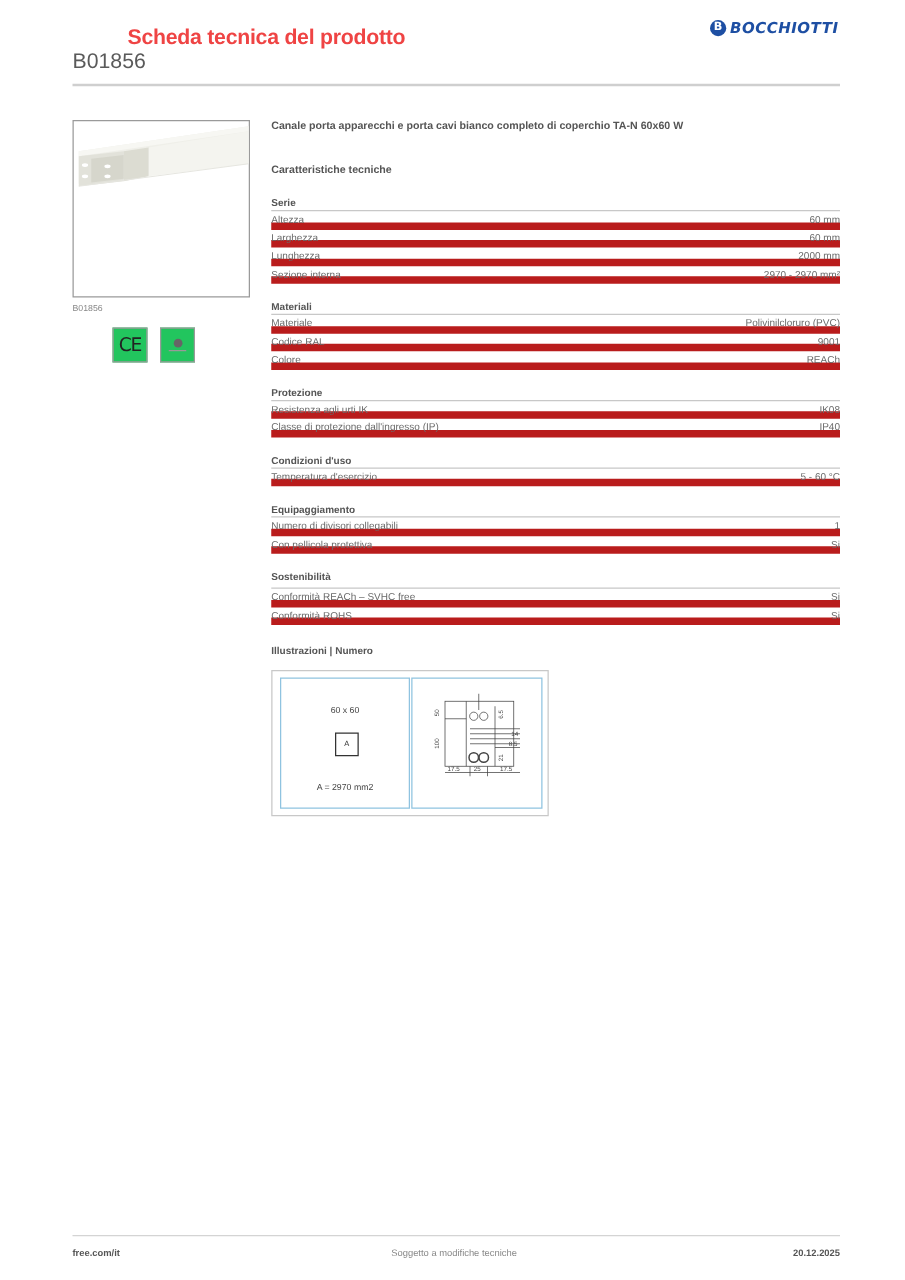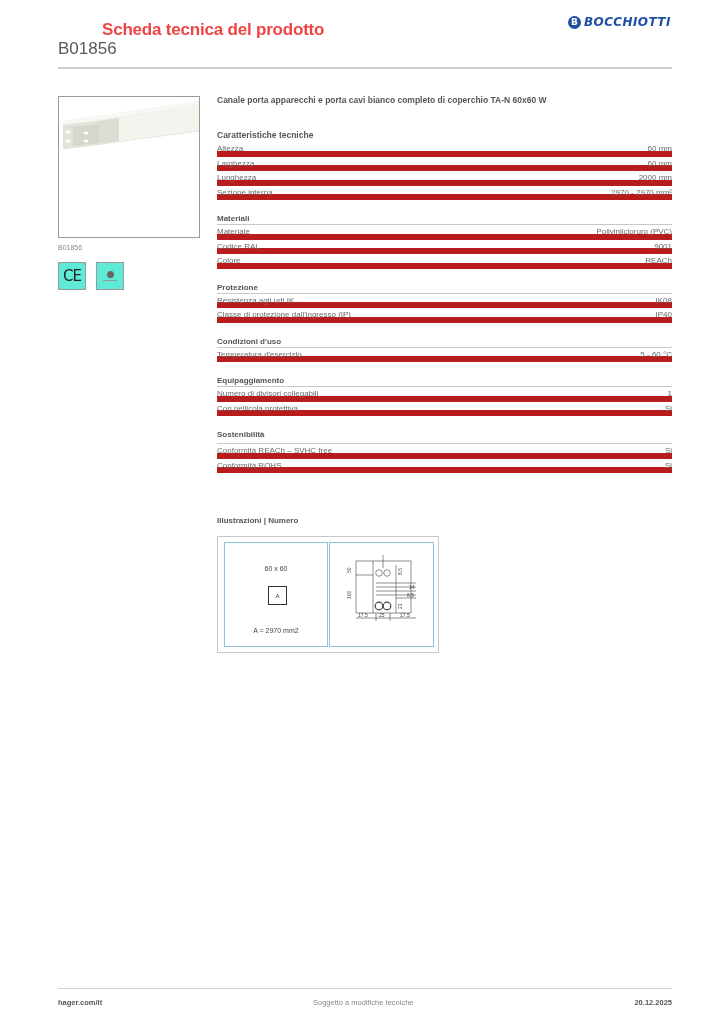--- a/index.html
+++ b/index.html
@@ -8,21 +8,21 @@
 
     .header-title { position: absolute; left: 58px; top: 20px; font-size: 17px; font-weight: bold; color: #ef4444; letter-spacing: -0.2px; margin-left: 44px; }
     .header-code { position: absolute; left: 58px; top: 39px; font-size: 17px; color: #5a5a5a; }
     .brand { position: absolute; left: 568px; top: 15px; display: flex; align-items: center; gap: 3px; }
     .brand-mark { width: 13px; height: 13px; border-radius: 50%; background: #1e4fa3; color: #fff; font-size: 9px; font-weight: bold; display: flex; align-items: center; justify-content: center; font-family: "DejaVu Sans", sans-serif; }
     .brand-text { font-size: 12px; font-weight: bold; font-style: italic; color: #1e4fa3; letter-spacing: 0.4px; font-family: "DejaVu Sans", sans-serif; }
     .header-rule { position: absolute; left: 58px; top: 67px; width: 614px; height: 2px; background: #cfcfcf; }
 
     .product-image { position: absolute; left: 58px; top: 96px; width: 142px; height: 142px; border: 1px solid #9a9a9a; background: #fff; overflow: hidden; }
     .image-caption { position: absolute; left: 58px; top: 244px; font-size: 7px; color: #888; }
-    .cert { position: absolute; top: 262px; width: 28px; height: 28px; border: 1px solid #9a9a9a; background: #5eead4; display: flex; align-items: center; justify-content: center; }
+    .cert { position: absolute; top: 262px; width: 28px; height: 28px; border: 1px solid #9a9a9a; background: #22c55e; display: flex; align-items: center; justify-content: center; margin-left: 32px; }
     .cert-ce { left: 58px; font-size: 15px; color: #222; font-family: "DejaVu Sans", sans-serif; letter-spacing: -1px; }
     .cert-ul { left: 96px; flex-direction: column; }
     .ul-circle { width: 7px; height: 7px; border-radius: 50%; background: #666; }
     .ul-line { width: 14px; height: 1px; background: #999; margin-top: 2px; }
 
     .main { position: absolute; left: 217px; top: 95px; width: 455px; }
     .product-desc { font-size: 8.5px; font-weight: bold; color: #555; height: 14px; }
     .section-head { font-size: 8.5px; font-weight: bold; color: #555; margin-top: 21px; height: 12px; }
     .group-title { font-size: 8px; font-weight: bold; color: #555; height: 12px; margin-top: 13px; border-bottom: 1px solid #c8c8c8; line-height: 12px; }
     .group-title.first { margin-top: 15px; }
@@ -73,20 +73,21 @@
 <div class="cert cert-ce">CE</div>
 <div class="cert cert-ul">
   <span class="ul-circle"></span>
   <span class="ul-line"></span>
 </div>
 
 <div class="main">
   <div class="product-desc">Canale porta apparecchi e porta cavi bianco completo di coperchio TA-N 60x60 W</div>
   <div class="section-head">Caratteristiche tecniche</div>
 
+  <div class="group-title first">Serie</div>
   <div class="row">
       <span>Altezza</span>
       <span class="val">60 mm</span>
     </div>
   <div class="row">
       <span>Larghezza</span>
       <span class="val">60 mm</span>
     </div>
   <div class="row">
       <span>Lunghezza</span>
@@ -187,15 +188,15 @@
         <text x="72" y="66" transform="rotate(-90 72 66)">21</text>
         <text x="28" y="74">17.5</text>
         <text x="49" y="74">25</text>
         <text x="70" y="74">17.5</text>
       </g>
     </svg>
   </div>
 </div>
 
 <div class="footer-rule"></div>
-<div class="footer-left">hager.com/it</div>
+<div class="footer-left">free.com/it</div>
 <div class="footer-center">Soggetto a modifiche tecniche</div>
 <div class="footer-right">20.12.2025</div>
 
 </body></html>

